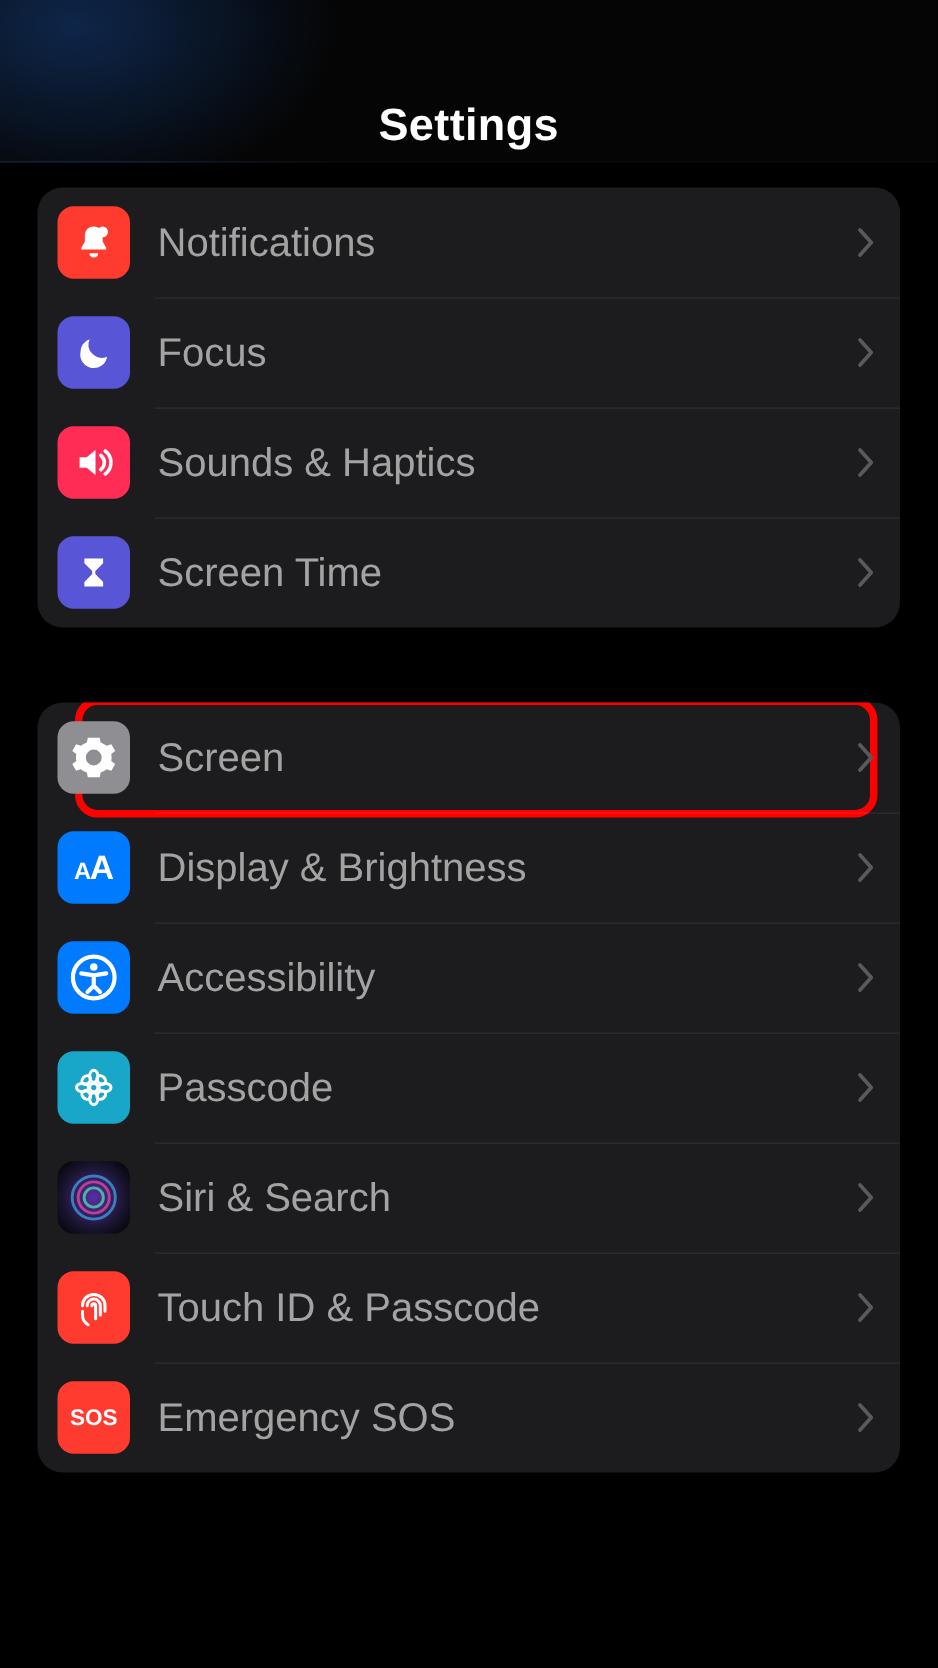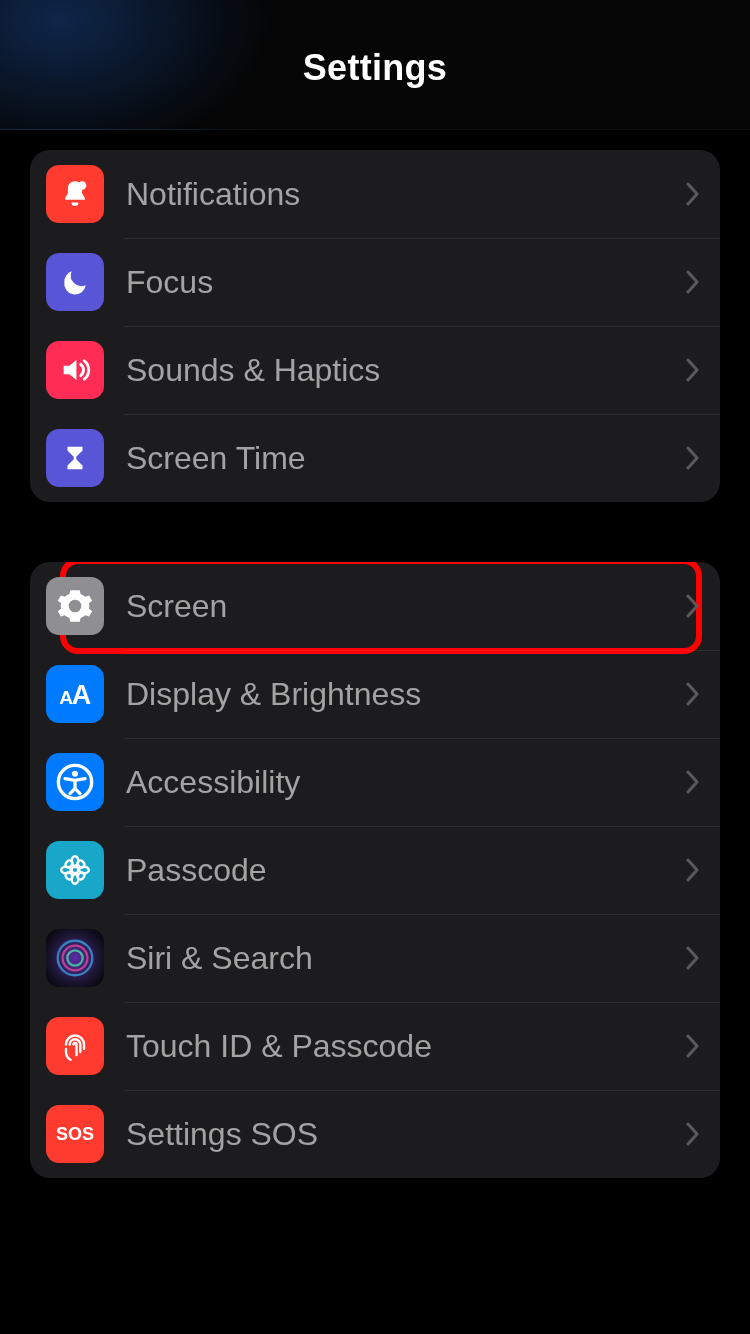--- a/index.html
+++ b/index.html
@@ -9,21 +9,21 @@
     background: #000000;
     font-family: -apple-system, "Helvetica Neue", Helvetica, Arial, sans-serif;
     overflow: hidden;
     color: #ffffff;
   }
   .header {
     height: 130px;
     display: flex;
     align-items: flex-end;
     justify-content: center;
-    padding-bottom: 40px;
+    padding-bottom: 8px;
     background: radial-gradient(ellipse 300px 200px at 60px 20px, rgba(20,60,120,0.6) 0%, rgba(0,0,0,0) 70%), #050505;
     border-bottom: 1px solid rgba(255,255,255,0.04);
   }
   .header-title {
     font-size: 36px;
     font-weight: 700;
     color: #ffffff;
     letter-spacing: 0.3px;
   }
   .group {
@@ -273,21 +273,21 @@
         </svg>
     </div>
   </div>
 
   <div class="row">
     <div class="icon-box bg-sos">
       <svg width="48" height="48" viewBox="0 0 24 24">
         <text x="12" y="15" font-size="9" font-weight="800" fill="#fff" font-family="Helvetica" text-anchor="middle">SOS</text>
       </svg>
     </div>
-    <div class="row-label">Settings SOS</div>
+    <div class="row-label">Emergency SOS</div>
     <div class="chevron">
       <svg width="14" height="24" viewBox="0 0 14 24">
           <path d="M2 2l9 10-9 10" stroke="#5a5a5e" stroke-width="3" fill="none" stroke-linecap="round" stroke-linejoin="round"></path>
         </svg>
     </div>
   </div>
 
 </div>
 
 </body></html>

